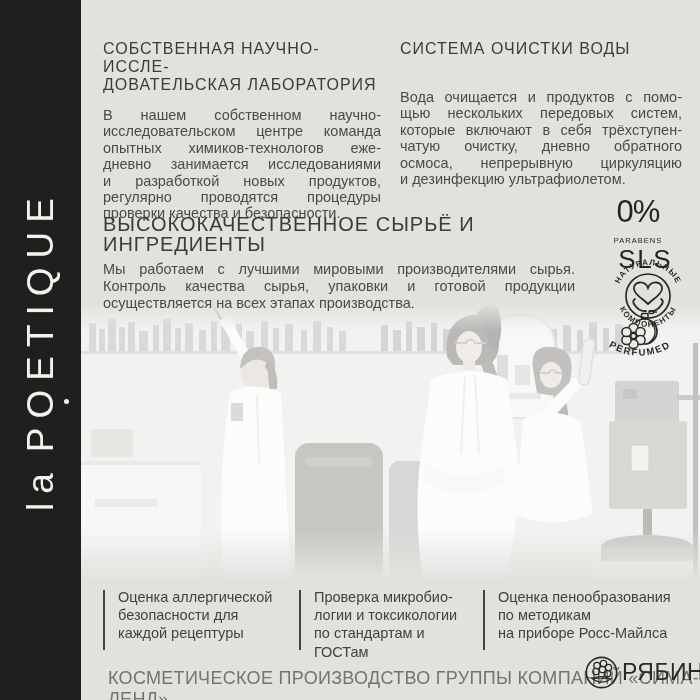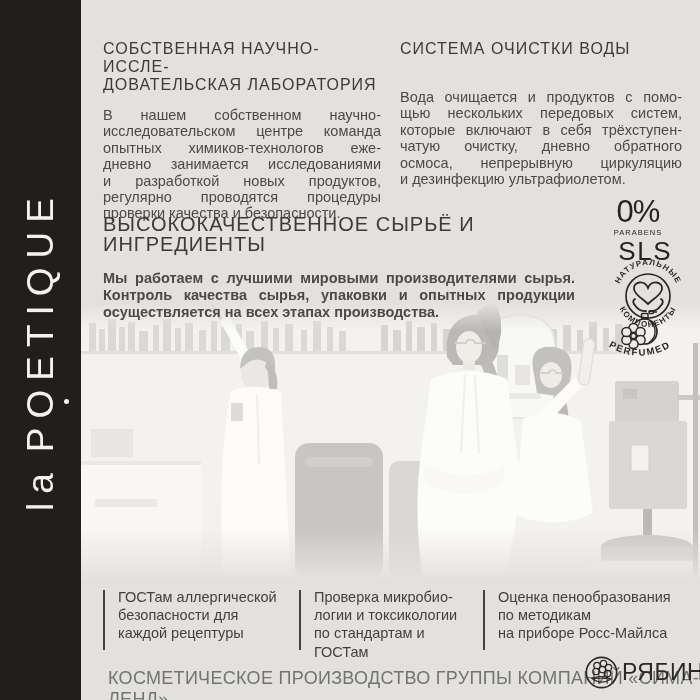--- a/index.html
+++ b/index.html
@@ -22,25 +22,25 @@
   .sec{position:absolute;}
   .sec-title{font-size:16px;line-height:18px;letter-spacing:1px;color:#3d3b38;font-weight:400;}
   .sec-body{font-size:14.5px;line-height:16.4px;color:#4c4a47;}
   .jline{text-align:justify;text-align-last:justify;}
   .sec-lab{left:103px;top:40px;width:278px;}
   .sec-lab .sec-body{margin-top:13px;}
   .sec-water{left:400px;top:40px;width:282px;}
   .sec-water .sec-body{margin-top:31px;}
   .sec-ing{left:103px;top:214px;width:472px;}
   .sec-ing .sec-title{font-size:20px;line-height:20px;}
-  .sec-ing .sec-body{margin-top:16px;line-height:17px;font-weight:bold;}
+  .sec-ing .sec-body{margin-top:7px;line-height:17px;}
   
   .badge-zero{position:absolute;left:604px;top:196px;width:68px;text-align:center;color:#262421;line-height:1;}
   .badge-zero .z-percent{font-size:31px;font-weight:500;letter-spacing:-1px;}
-  .badge-zero .z-sub{font-size:7.5px;letter-spacing:1px;margin-top:2px;text-align:center;}
+  .badge-zero .z-sub{font-size:7.5px;letter-spacing:1px;margin-top:10px;text-align:center;}
   .badge-zero .z-main{font-size:26px;font-weight:400;letter-spacing:1.5px;margin-top:1px;text-align:right;}
   .badge-svg{position:absolute;}
   .arc-text{font-family:"Liberation Sans",sans-serif;font-weight:bold;fill:#2b2927;}
   
   .photo{position:absolute;left:81px;top:303px;}
   
   .feature-bar{position:absolute;width:2px;height:60px;background:#454340;top:590px;}
   .feature-col{position:absolute;top:588px;font-size:14.5px;line-height:18.2px;color:#434140;}
   
   .footer-text{position:absolute;left:108px;top:668px;font-size:18px;letter-spacing:0.3px;color:#737373;}
@@ -216,21 +216,21 @@
       <div class="jline">чатую очистку, дневно обратного</div>
       <div class="jline">осмоса, непрерывную циркуляцию</div>
       <div>и дезинфекцию ультрафиолетом.</div>
     </div>
   </section>
 
   <section class="sec sec-ing">
     <div class="sec-title">ВЫСОКОКАЧЕСТВЕННОЕ СЫРЬЁ И ИНГРЕДИЕНТЫ</div>
     <div class="sec-body">
       <div class="jline">Мы работаем с лучшими мировыми производителями сырья.</div>
-      <div class="jline">Контроль качества сырья, упаковки и опытных продукции</div>
+      <div class="jline">Контроль качества сырья, упаковки и готовой продукции</div>
       <div>осуществляется на всех этапах производства.</div>
     </div>
   </section>
 
   <div class="badge-zero">
     <div class="z-percent">0%</div>
     <div class="z-sub">PARABENS</div>
     <div class="z-main">SLS</div>
   </div>
 
@@ -275,21 +275,21 @@
         <circle cx="33.5" cy="26" r="2.8" fill="#eceae6"></circle>
       </g>
     </g>
     <text class="arc-text" font-size="9.5" letter-spacing="1.6">
       <textPath href="#perfArc" startOffset="50%" text-anchor="middle">PERFUMED</textPath>
     </text>
   </svg>
 
   <div class="feature-bar" style="left:103px;"></div>
   <div class="feature-col" style="left:118px;width:172px;">
-    <div>ГОСТам аллергической</div>
+    <div>Оценка аллергической</div>
     <div>безопасности для</div>
     <div>каждой рецептуры</div>
   </div>
   <div class="feature-bar" style="left:299px;"></div>
   <div class="feature-col" style="left:314px;width:176px;">
     <div>Проверка микробио-</div>
     <div>логии и токсикологии</div>
     <div>по стандартам и</div>
     <div>ГОСТам</div>
   </div>

